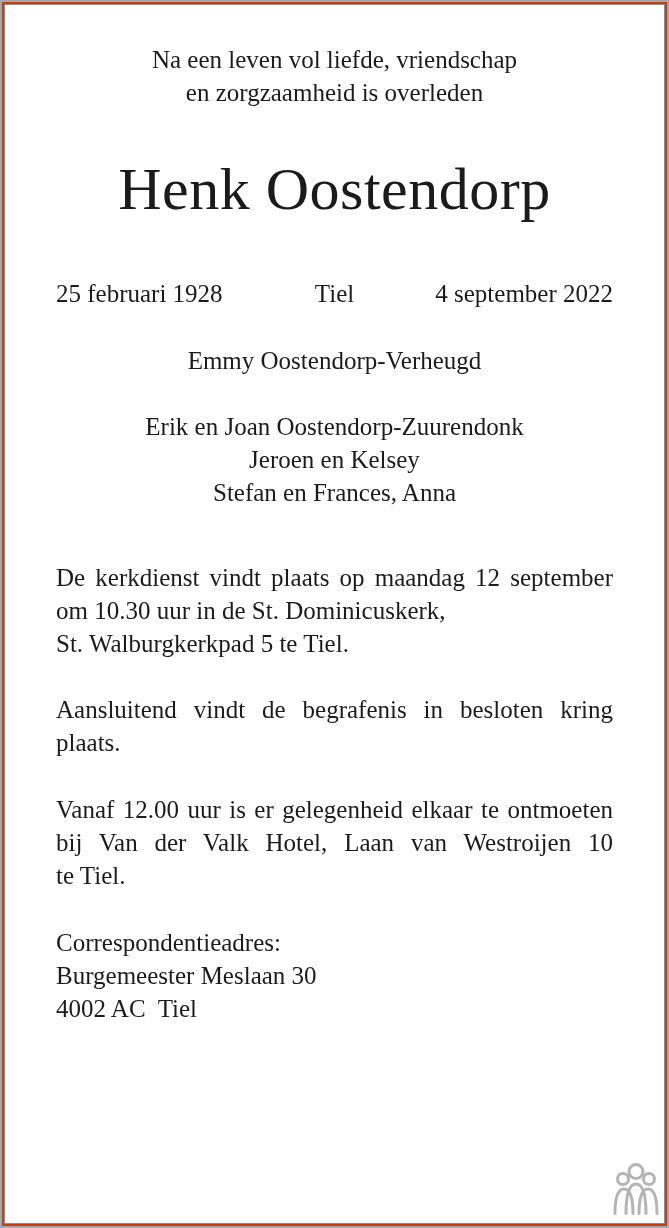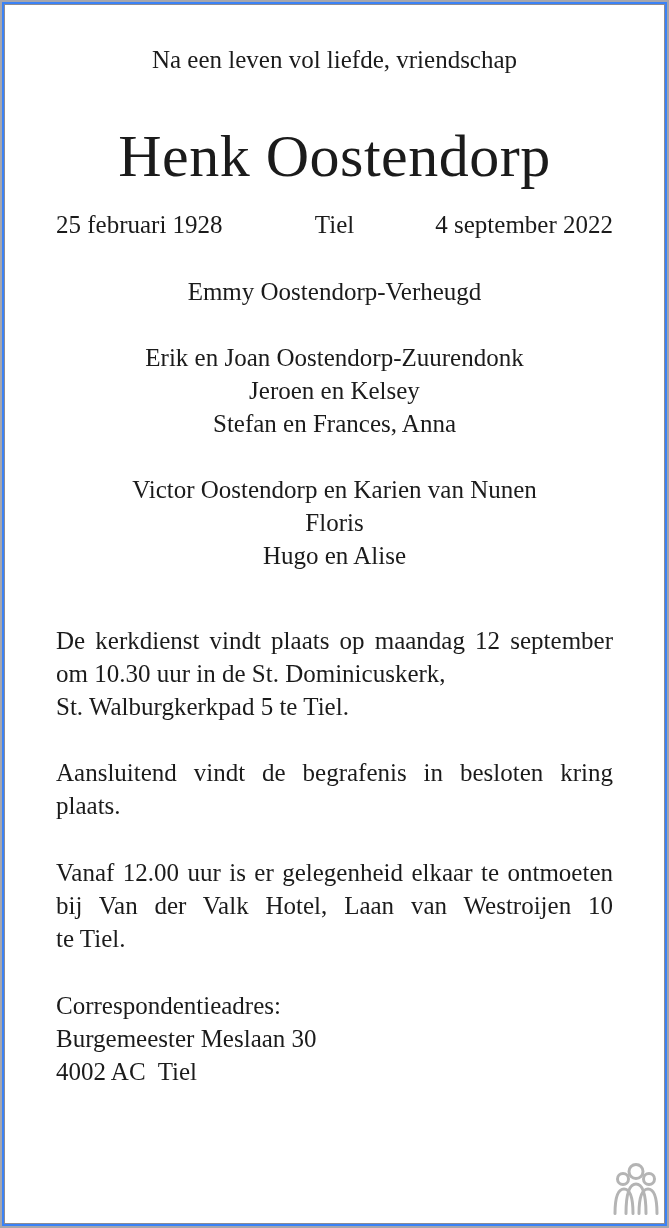--- a/index.html
+++ b/index.html
@@ -6,21 +6,21 @@
     margin: 0;
     padding: 0;
     background: #ffffff;
   }
   .frame {
     box-sizing: border-box;
     width: 669px;
     height: 1228px;
     border: 2px solid #a6a6ac;
     padding: 2px;
-    background: #3b82f6;
+    background: #c2410c;
   }
   .card {
     box-sizing: border-box;
     position: relative;
     width: 100%;
     height: 100%;
     border: 1px solid #8c8c94;
     background: #ffffff;
     padding: 38px 51px 0 51px;
     font-family: "Liberation Serif", "DejaVu Serif", serif;
@@ -35,21 +35,21 @@
     margin: 48px 0 0 0;
     font-size: 60px;
     line-height: 64px;
     font-weight: normal;
     text-align: center;
     letter-spacing: 0.5px;
   }
   .date-row {
     display: flex;
     align-items: center;
-    margin-top: 20px;
+    margin-top: 56px;
   }
   .date-row .left  { flex: 1; text-align: left; }
   .date-row .mid   { flex: 0 0 auto; text-align: center; }
   .date-row .right { flex: 1; text-align: right; }
   .family {
     text-align: center;
     margin-top: 34px;
   }
   .family .group {
     margin-top: 33px;
@@ -76,44 +76,40 @@
   }
 </style>
 </head>
 <body>
 
 <div class="frame">
   <div class="card">
 
     <div class="opening">
       <div>Na een leven vol liefde, vriendschap</div>
+      <div>en zorgzaamheid is overleden</div>
     </div>
 
     <h1 class="deceased-name">Henk Oostendorp</h1>
 
     <div class="date-row">
       <span class="left">25 februari 1928</span>
       <span class="mid">Tiel</span>
       <span class="right">4 september 2022</span>
     </div>
 
     <div class="family">
       <div>Emmy Oostendorp-Verheugd</div>
 
       <div class="group">
         <div>Erik en Joan Oostendorp-Zuurendonk</div>
         <div>Jeroen en Kelsey</div>
         <div>Stefan en Frances, Anna</div>
       </div>
 
-      <div class="group">
-        <div>Victor Oostendorp en Karien van Nunen</div>
-        <div>Floris</div>
-        <div>Hugo en Alise</div>
-      </div>
     </div>
 
     <div class="para-service">
       <div class="jline">De kerkdienst vindt plaats op maandag 12 september</div>
       <div class="lline">om 10.30 uur in de St. Dominicuskerk,</div>
       <div class="lline">St. Walburgkerkpad 5 te Tiel.</div>
     </div>
 
     <div class="para-burial">
       <div class="jline">Aansluitend vindt de begrafenis in besloten kring</div>

